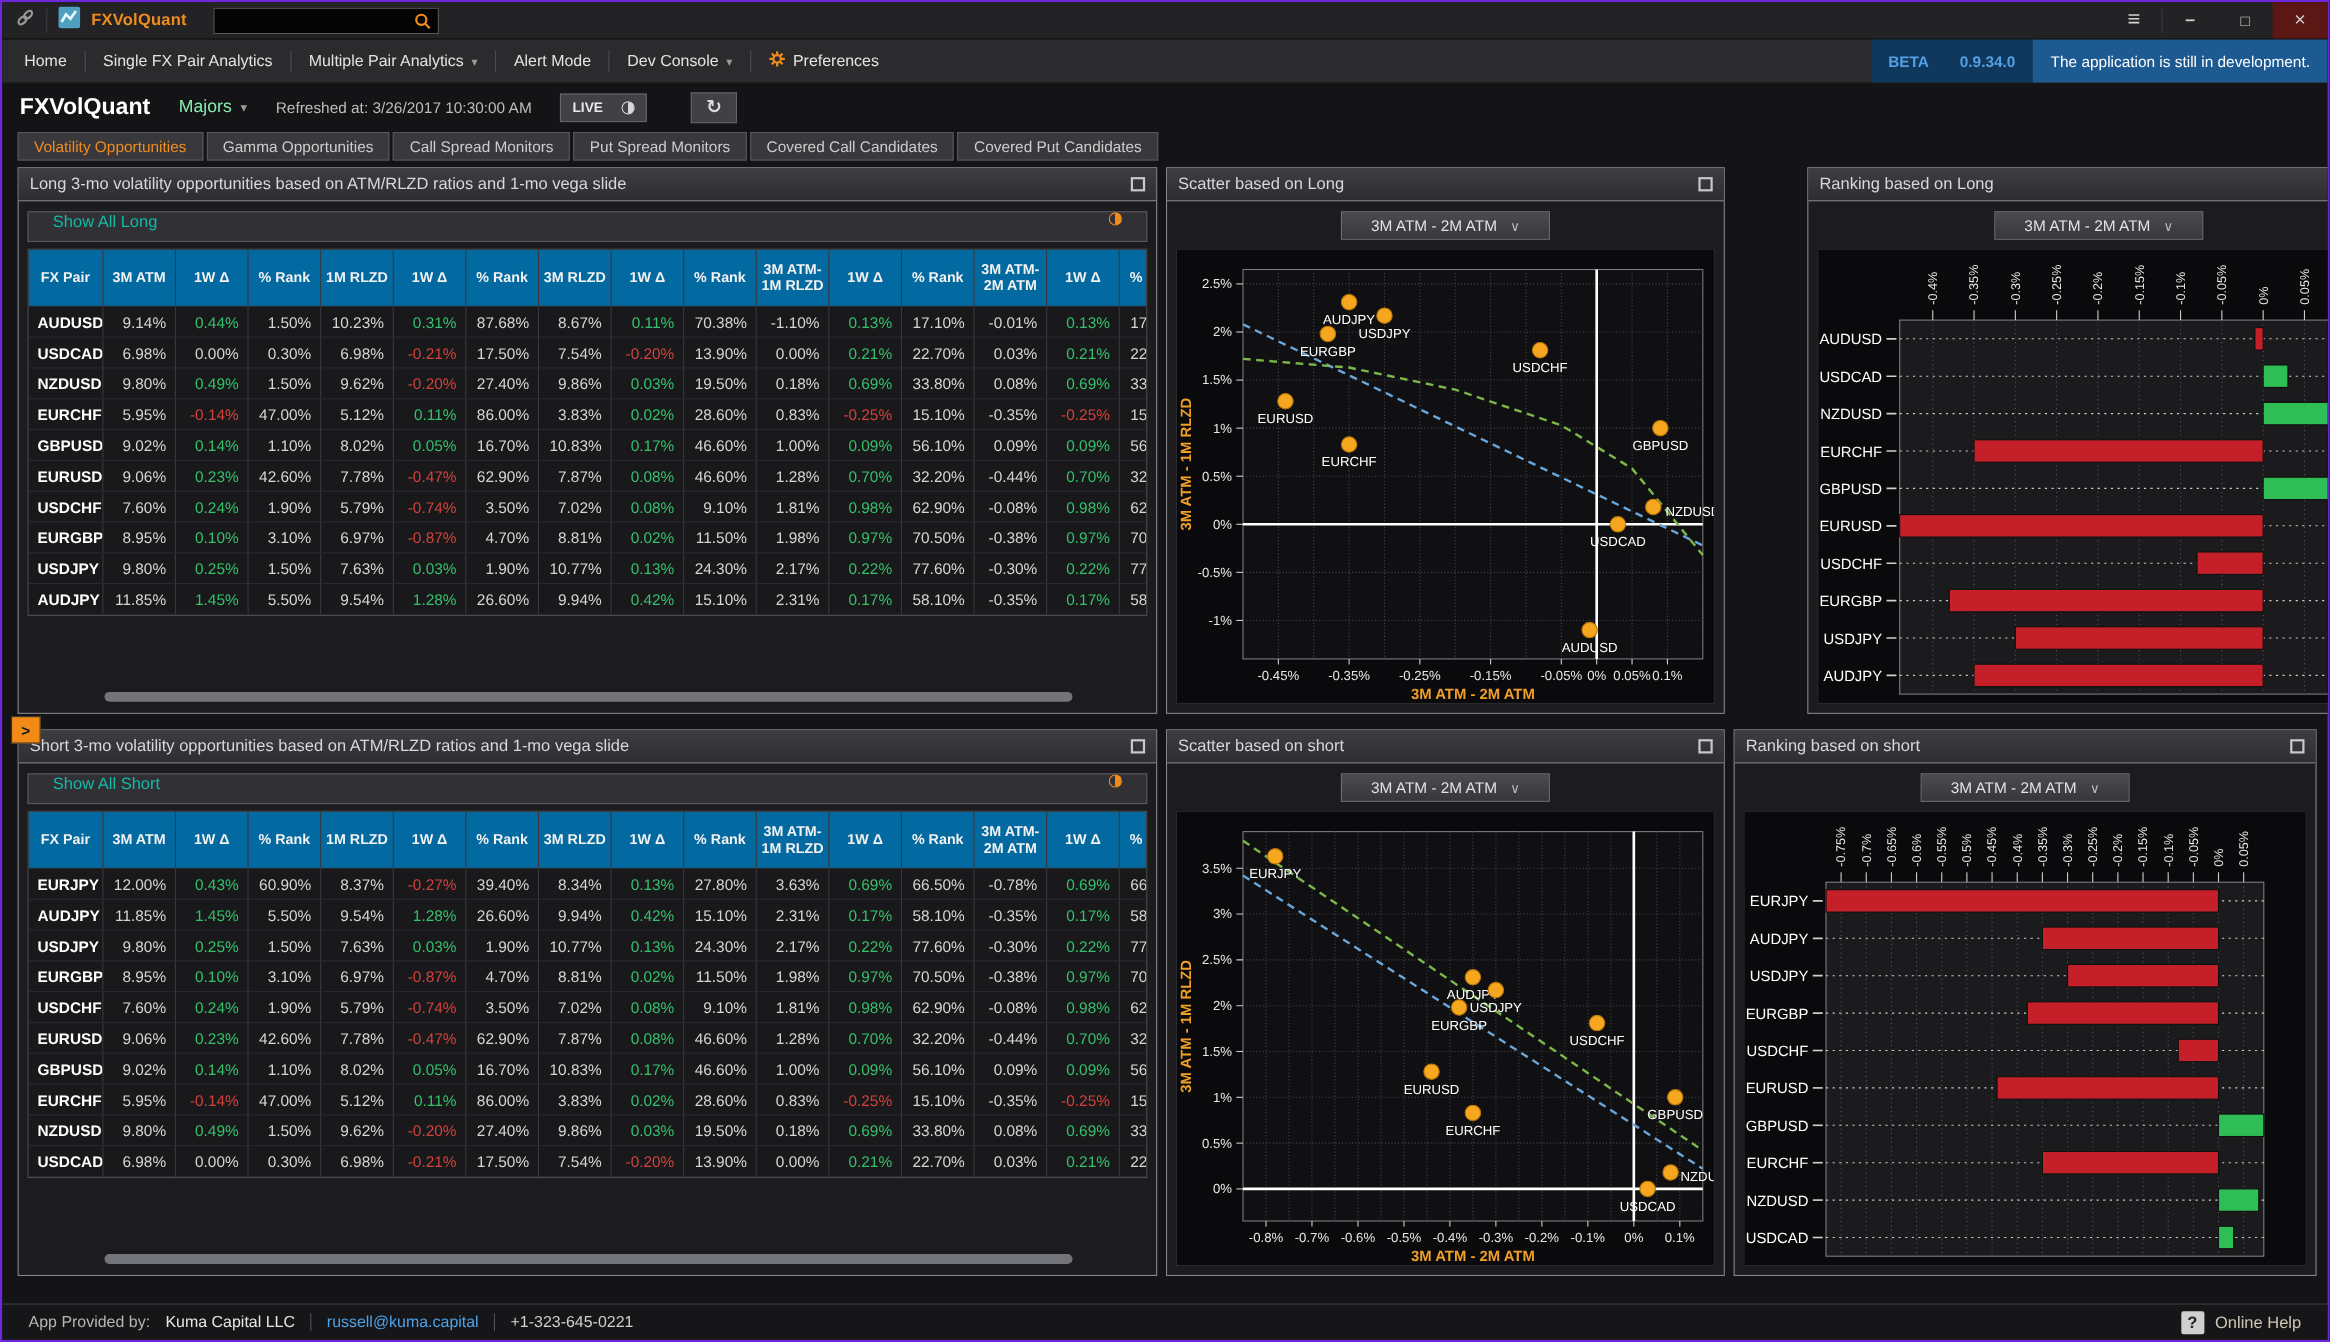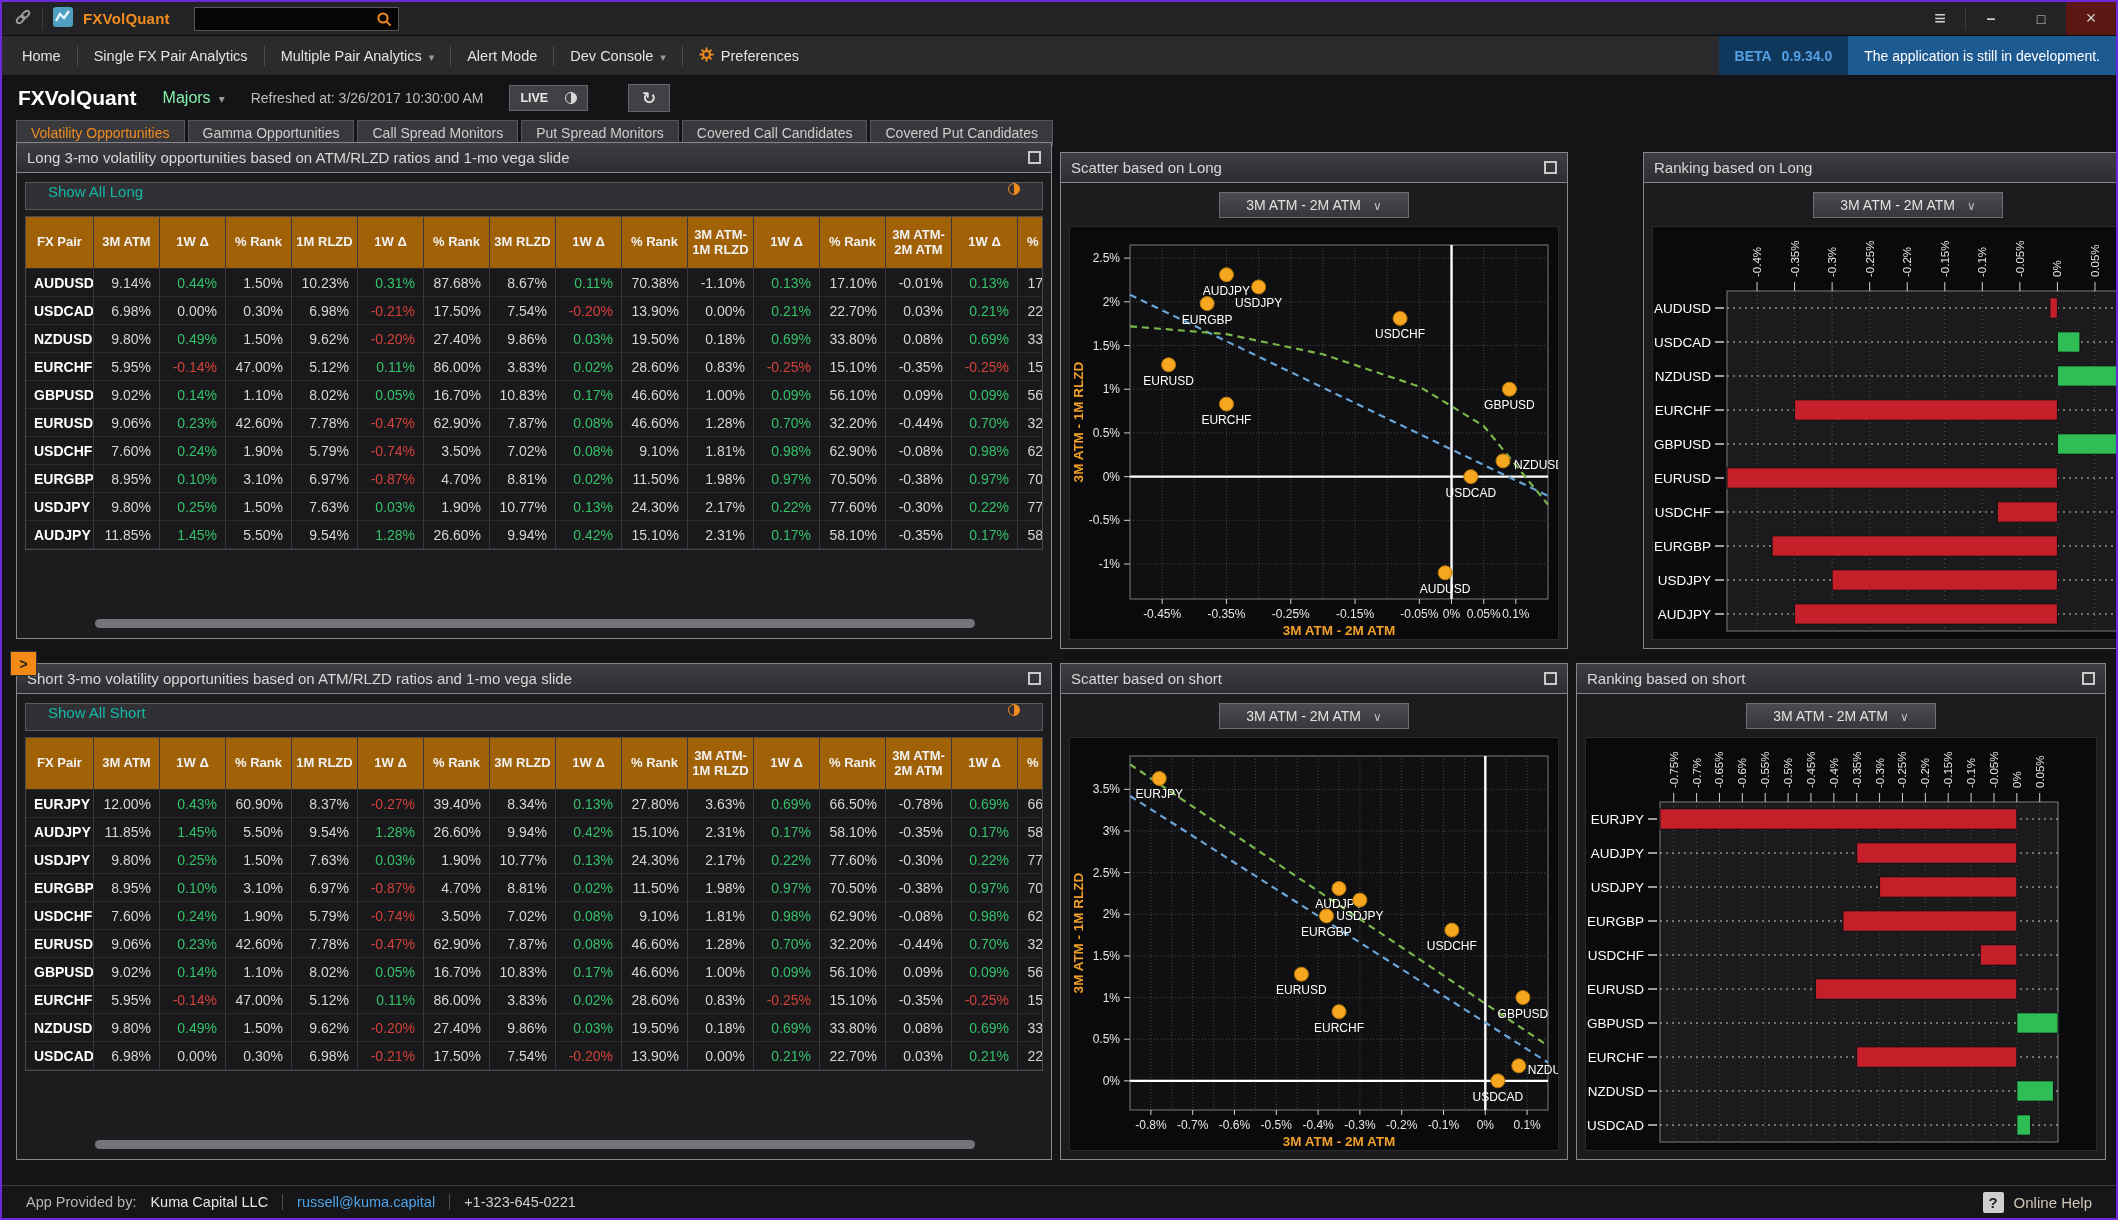--- a/index.html
+++ b/index.html
@@ -31,21 +31,21 @@
 
   
   .navbar { position:absolute; top:34px; left:0; right:0; height:40px; background:#2b2b2d;
             display:flex; align-items:center; border-bottom:1px solid #111; }
   .nav-item { color:#e3e3e3; font-size:14.5px; padding:0 8px; display:flex; align-items:center; gap:7px; }
   .nav-item:first-child { margin-left:12px; }
   .nav-sep { width:1px; height:20px; background:#4c4c50; margin:0 8px; }
   .caret::after { content:"▾"; color:#9a9a9a; font-size:11px; }
   .beta-wrap { margin-left:auto; display:flex; align-items:stretch; height:100%; }
   .beta-badge { background:#10375c; color:#54a0e4; font-weight:bold; font-size:14px;
-                display:flex; align-items:center; gap:10px; padding:0 16px; }
+                display:flex; align-items:center; gap:28px; padding:0 16px; }
   .beta-msg { background:#1e5a92; color:#fff; font-size:14px; display:flex; align-items:center; padding:0 16px; }
 
   
   .headerbar { position:absolute; top:74px; left:0; right:0; height:44px;
                display:flex; align-items:center; gap:26px; padding-left:16px; }
   .page-title { color:#fff; font-weight:bold; font-size:21px; }
   .universe { color:#86efac; font-size:16px; display:flex; align-items:flex-start; gap:8px; }
   .universe .caret::after { font-size:12px; }
   .refreshed { color:#bdbdbd; font-size:14px; }
   .live-btn { height:26px; background:#414145; border:1px solid #64646a; color:#e8e8e8;
@@ -63,35 +63,35 @@
   .tab.active { color:#f08c1e; }
 
   
   .panel { position:absolute; border:1px solid #86868a; background:#1c1c1f; }
   .panel-header { height:30px; background:linear-gradient(#3e3e42,#2e2e32); color:#d8d8d8;
                   font-size:15px; display:flex; align-items:center; justify-content:space-between;
                   padding:0 10px; border-bottom:1px solid #86868a; }
   .maxbox { width:13px; height:13px; border:2px solid #c9c9c9; background:transparent; }
   .panel-body { position:absolute; top:31px; left:0; right:0; bottom:0; padding:8px; }
 
-  .p-table-long  { left:14px;  top:140px; width:1036px; height:497px; }
+  .p-table-long  { left:14px;  top:150px; width:1036px; height:497px; }
   .p-scat-long   { left:1058px; top:150px; width:508px; height:497px; }
   .p-rank-long   { left:1641px; top:150px; width:530px; height:497px; }
   .p-table-short { left:14px;  top:661px; width:1036px; height:497px; }
   .p-scat-short  { left:1058px; top:661px; width:508px; height:497px; }
   .p-rank-short  { left:1574px; top:661px; width:530px; height:497px; }
 
   .showall { height:28px; background:#313135; border:1px solid #5a5a5e; color:#14b8a6; font-size:15px;
              display:flex; align-items:flex-start; justify-content:space-between; padding:0 22px; }
   .halfmoon.orange { border-color:#f08c1e; background:linear-gradient(90deg, transparent 50%, #f08c1e 50%); }
 
   .tablewrap { margin-top:6px; width:1018px; height:334px; overflow:hidden;
                border:1px solid #4a4a4e; background:#19191c; }
   .trow { display:flex; height:28px; }
-  .trow.thead { height:52px; background:#a16207; }
+  .trow.thead { height:52px; background:#0369a1; }
   .tcell { flex:0 0 66px; width:66px; border-right:1px solid #39393d; border-bottom:1px solid #2b2b2f;
            color:#d6d6d6; font-size:14px; display:flex; align-items:center; justify-content:flex-end;
            padding-right:8px; overflow:hidden; }
   .tcell.c0 { flex:0 0 68px; width:68px; justify-content:flex-start; padding-left:8px;
               font-weight:bold; color:#fff; }
   .trow.thead .tcell { justify-content:center; text-align:center; padding:2px; font-weight:bold;
                        color:#f2f2f2; font-size:13px; line-height:1.15; }
   .tcell.g { color:#35c06a; }
   .tcell.r { color:#d2423a; }
   .hscroll { position:absolute; left:78px; bottom:10px; width:880px; height:9px;

